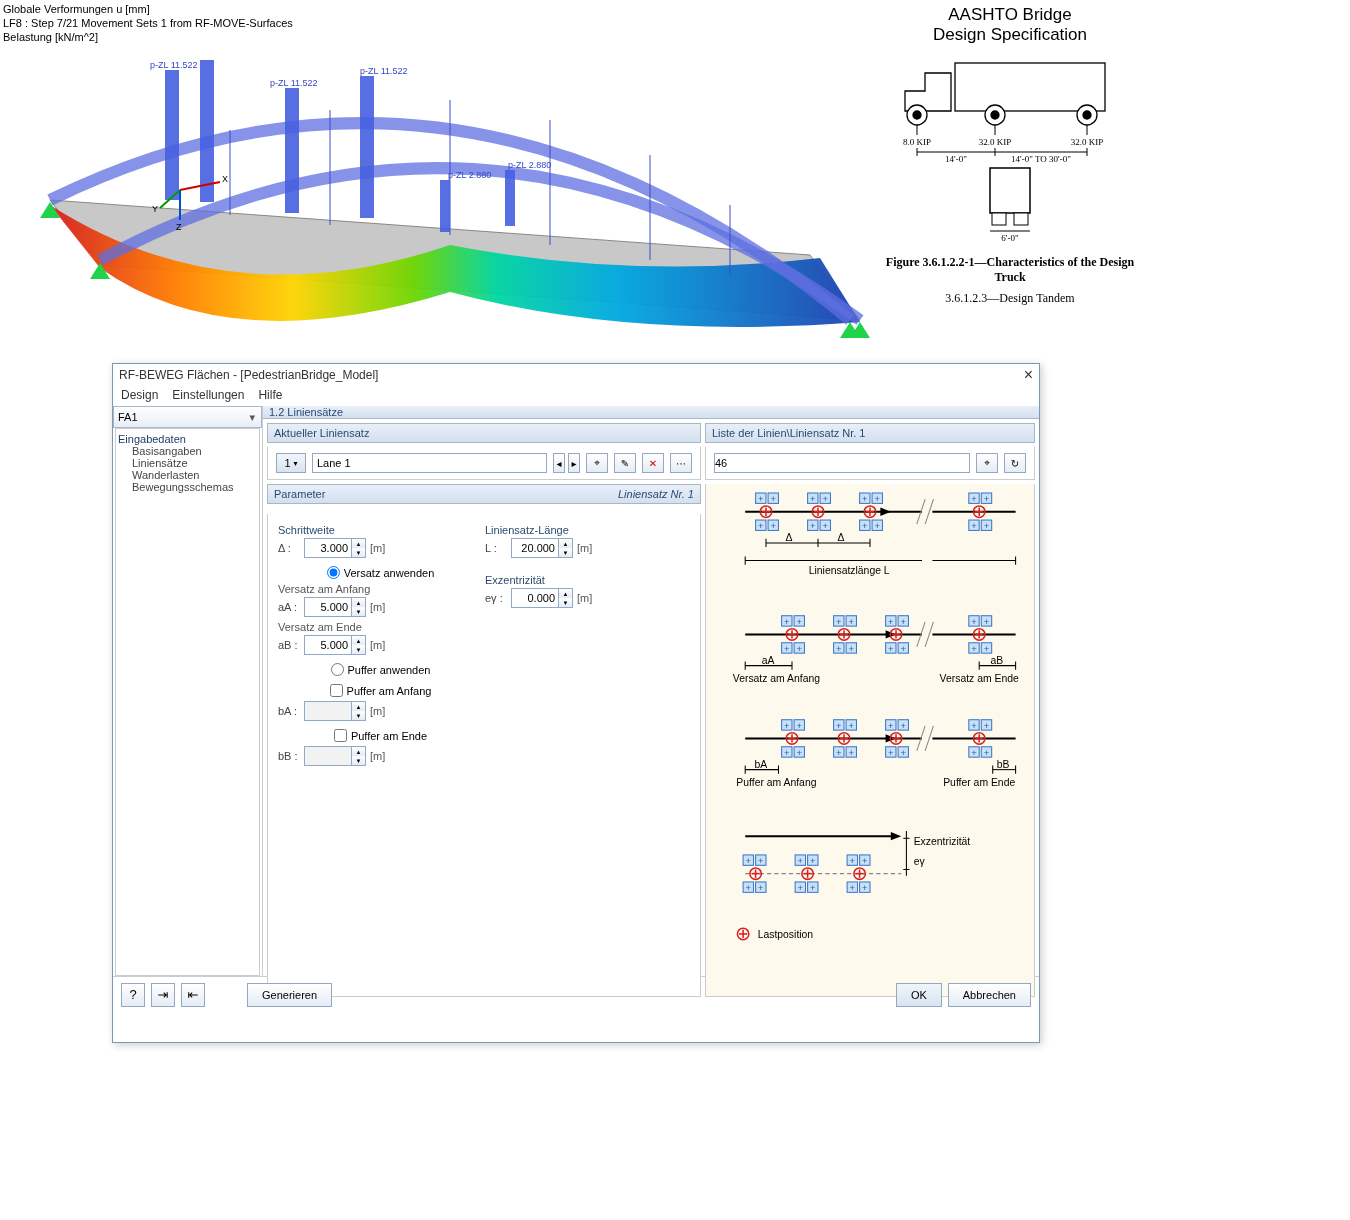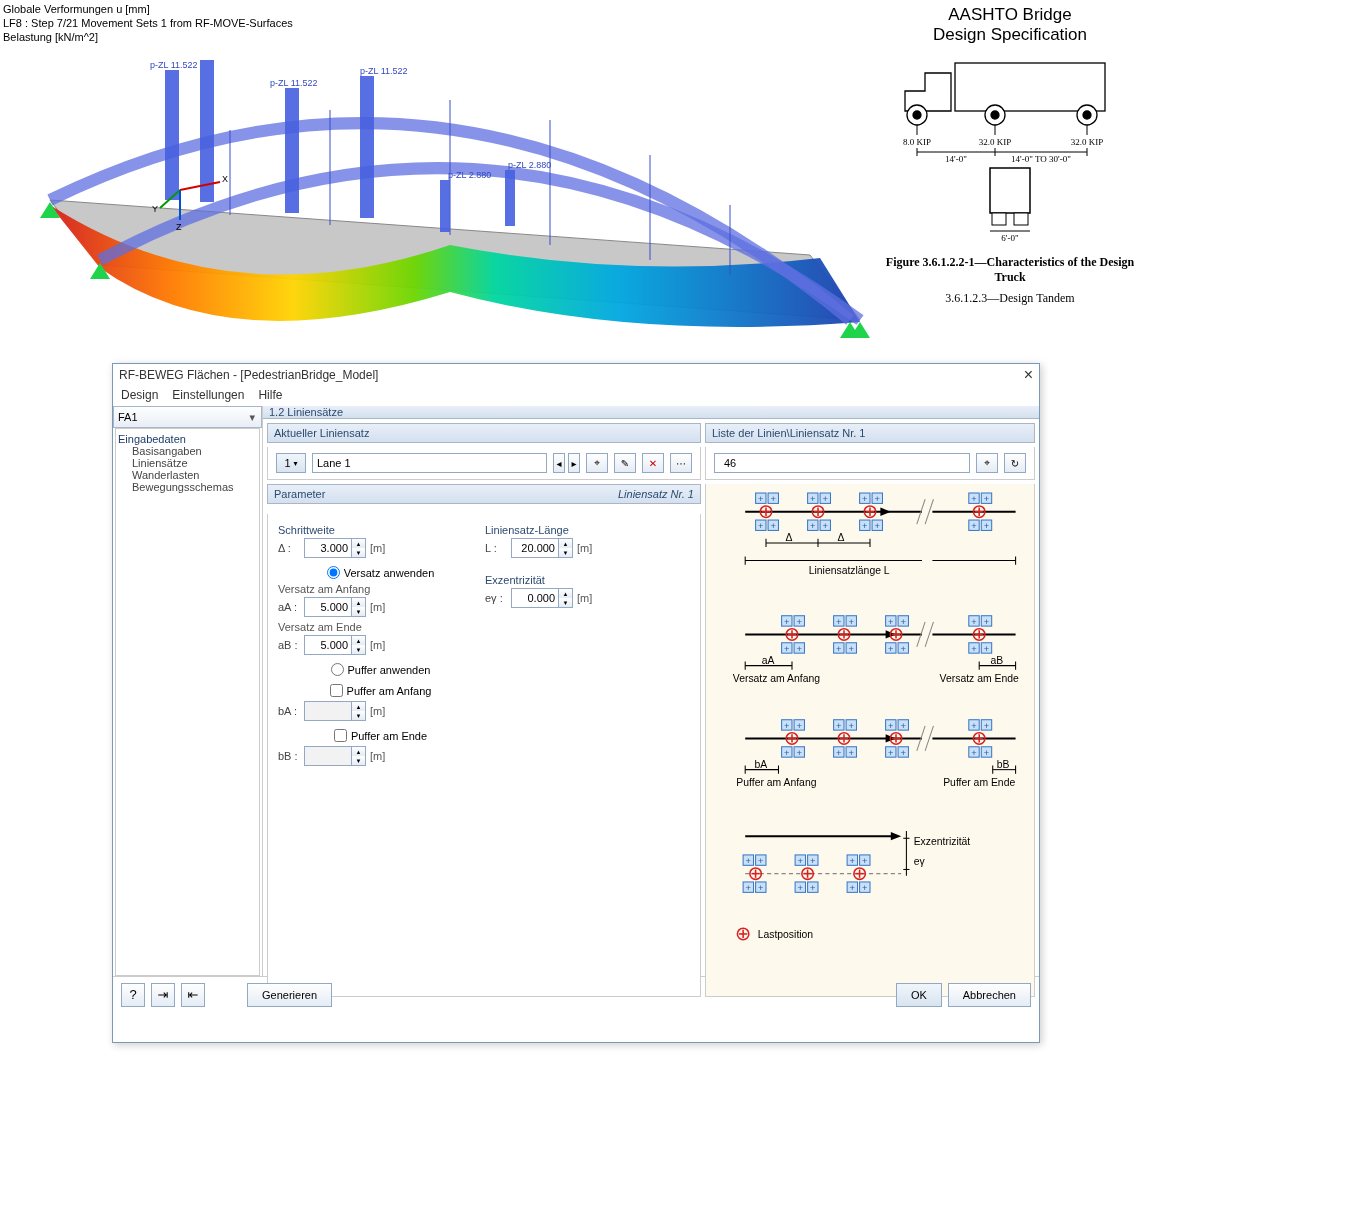--- a/index.html
+++ b/index.html
@@ -52,21 +52,21 @@
 .spin { width: 62px; height: 20px; border: 1px solid #93a8c2; background: #6d28d9; display: flex; }
 .spin input { border: none; width: 46px; text-align: right; padding-right: 3px; font-size: 11px; }
 .spin .arrows { width: 14px; display: flex; flex-direction: column; border-left: 1px solid #93a8c2; }
 .spin .arrows span { flex: 1; display: flex; align-items: center; justify-content: center; font-size: 6px; background: linear-gradient(#fefefe,#e5ecf5); cursor: pointer; }
 .unit { color: #555; }
 .radio, .checkbox { display: flex; align-items: center; gap: 4px; margin: 8px 0 4px; justify-content: center; }
 .radio input, .checkbox input { margin: 0; }
 .sub-lbl { color: #555; margin-top: 4px; }
 .disabled .spin input { background: #f2f2f2; color: #888; }
 
-.list-input { height: 20px; border: 1px solid #93a8c2; background: #fff; padding: 0 9px; display: flex; align-items: center; flex: 1; }
+.list-input { height: 20px; border: 1px solid #93a8c2; background: #fff; padding: 0 0; display: flex; align-items: center; flex: 1; }
 .diagram-area { flex: 1; border: 1px solid #ccc; border-top: none; background: #fdf9ec; padding: 8px; overflow: hidden; }
 
 .footer { height: 36px; border-top: 1px solid #ccc; display: flex; align-items: center; padding: 0 8px; gap: 6px; }
 .footer .spacer { flex: 1; }
 .btn { height: 24px; padding: 0 14px; border: 1px solid #93a8c2; background: linear-gradient(#fefefe,#e5ecf5); font-size: 11px; cursor: pointer; }
 .btn.primary { background: linear-gradient(#f0f5fb,#d8e4f0); }
 .icon-btn { width: 24px; height: 24px; border: 1px solid #93a8c2; background: linear-gradient(#fefefe,#e5ecf5); display: flex; align-items: center; justify-content: center; font-size: 13px; cursor: pointer; }
 </style>
 </head>
 <body>

